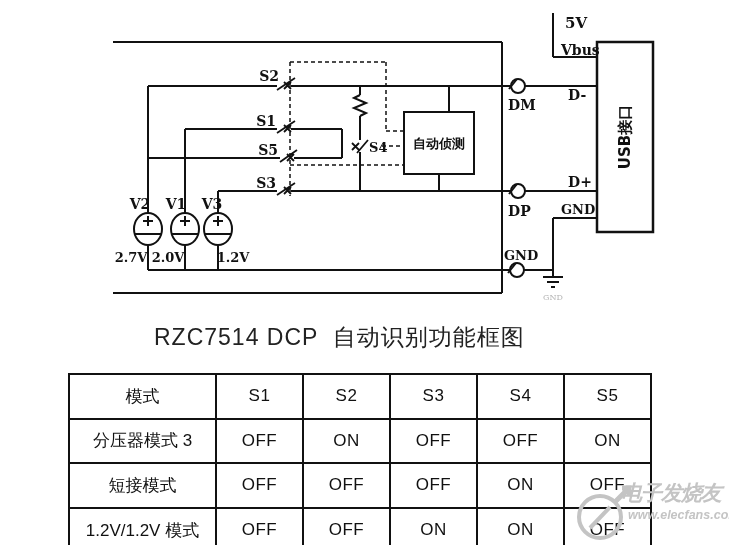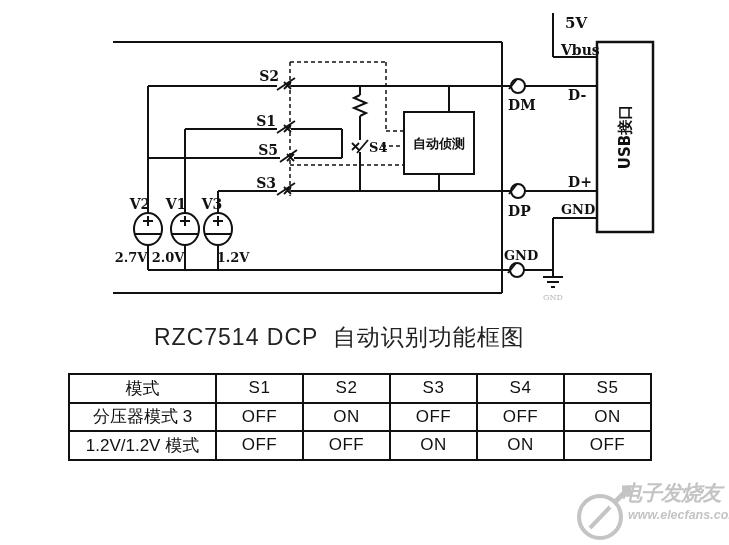--- a/index.html
+++ b/index.html
@@ -7,21 +7,21 @@
          font-family:"Liberation Sans",sans-serif;}
   .schematic{position:absolute;left:0;top:0;}
   .svg-label{font-family:"DejaVu Serif",serif;font-weight:bold;fill:#111;}
   .svg-cjk{font-family:"DejaVu Sans",sans-serif;font-weight:bold;fill:#111;}
   .diagram-title{position:absolute;left:154px;top:322px;font-size:23px;color:#222;
          letter-spacing:1px;white-space:pre;font-family:"Liberation Sans",sans-serif;}
   table.mode-table{position:absolute;left:68px;top:373px;border-collapse:collapse;
          table-layout:fixed;width:582px;}
   table.mode-table td,table.mode-table th{border:2px solid #111;height:26.6px;
          text-align:center;vertical-align:middle;font-size:17px;color:#111;
-         font-weight:normal;padding:0;overflow:hidden;white-space:nowrap;}
+         font-weight:normal;padding:8px;overflow:hidden;white-space:nowrap;}
   td.onoff,th.sw{font-weight:600;letter-spacing:.5px;}
   .watermark{position:absolute;right:0;bottom:0;width:145px;height:70px;color:#c4c4c4;margin-top:44px;}
   .wm-brand{position:absolute;left:37px;top:4px;font-size:21px;font-weight:bold;
          font-style:italic;letter-spacing:-1px;white-space:nowrap;}
   .wm-url{position:absolute;left:44px;top:33px;font-size:12.5px;font-weight:bold;
          font-style:italic;white-space:nowrap;}
   .wm-logo{position:absolute;left:-12px;top:0px;}
 </style>
 </head>
 <body>
@@ -156,20 +156,28 @@
     </tr>
     <tr>
       <td>分压器模式 3</td>
       <td class="onoff">OFF</td>
       <td class="onoff">ON</td>
       <td class="onoff">OFF</td>
       <td class="onoff">OFF</td>
       <td class="onoff">ON</td>
     </tr>
     <tr>
+      <td>短接模式</td>
+      <td class="onoff">OFF</td>
+      <td class="onoff">OFF</td>
+      <td class="onoff">OFF</td>
+      <td class="onoff">ON</td>
+      <td class="onoff">OFF</td>
+    </tr>
+    <tr>
       <td>1.2V/1.2V 模式</td>
       <td class="onoff">OFF</td>
       <td class="onoff">OFF</td>
       <td class="onoff">ON</td>
       <td class="onoff">ON</td>
       <td class="onoff">OFF</td>
     </tr>
   </tbody>
     </table>
 

